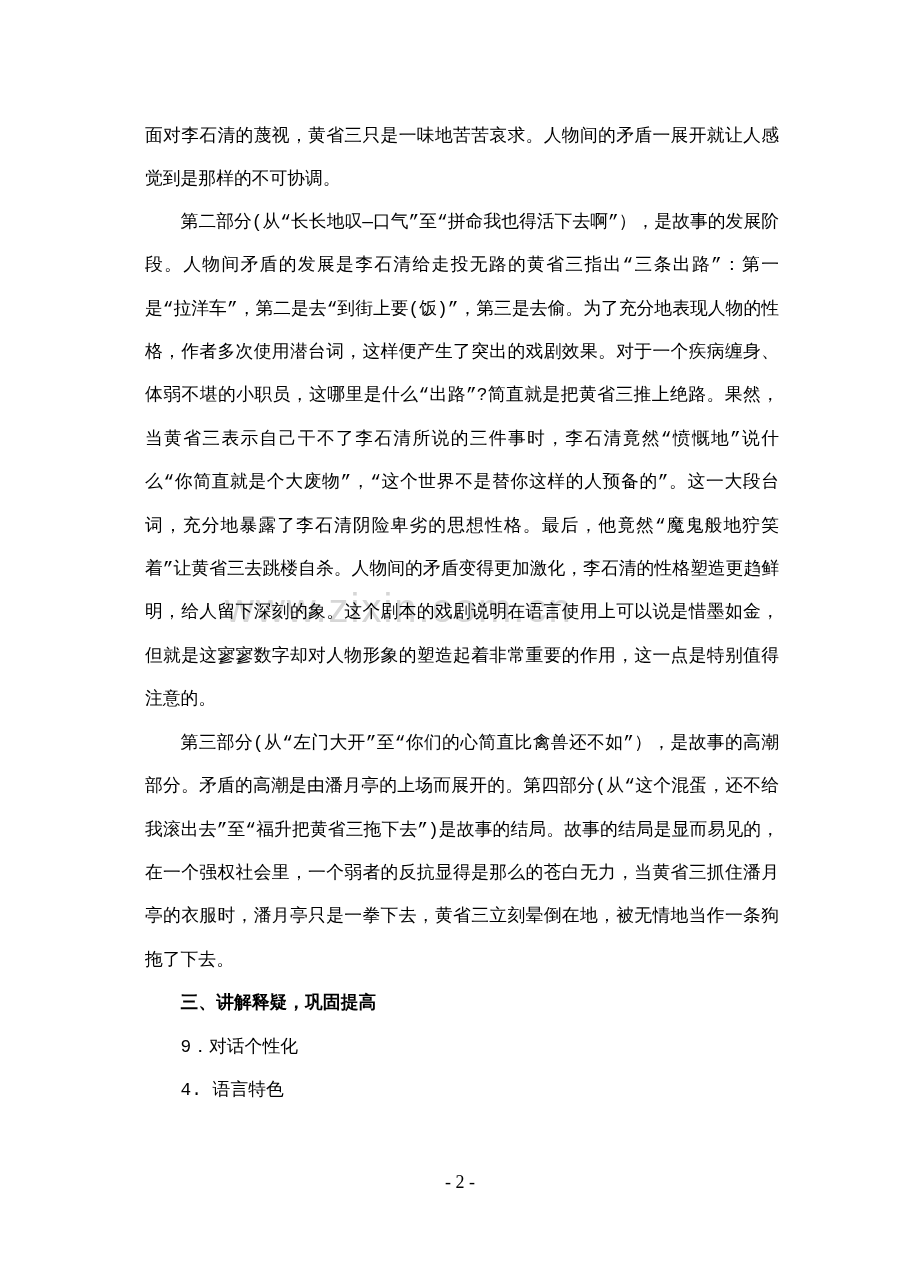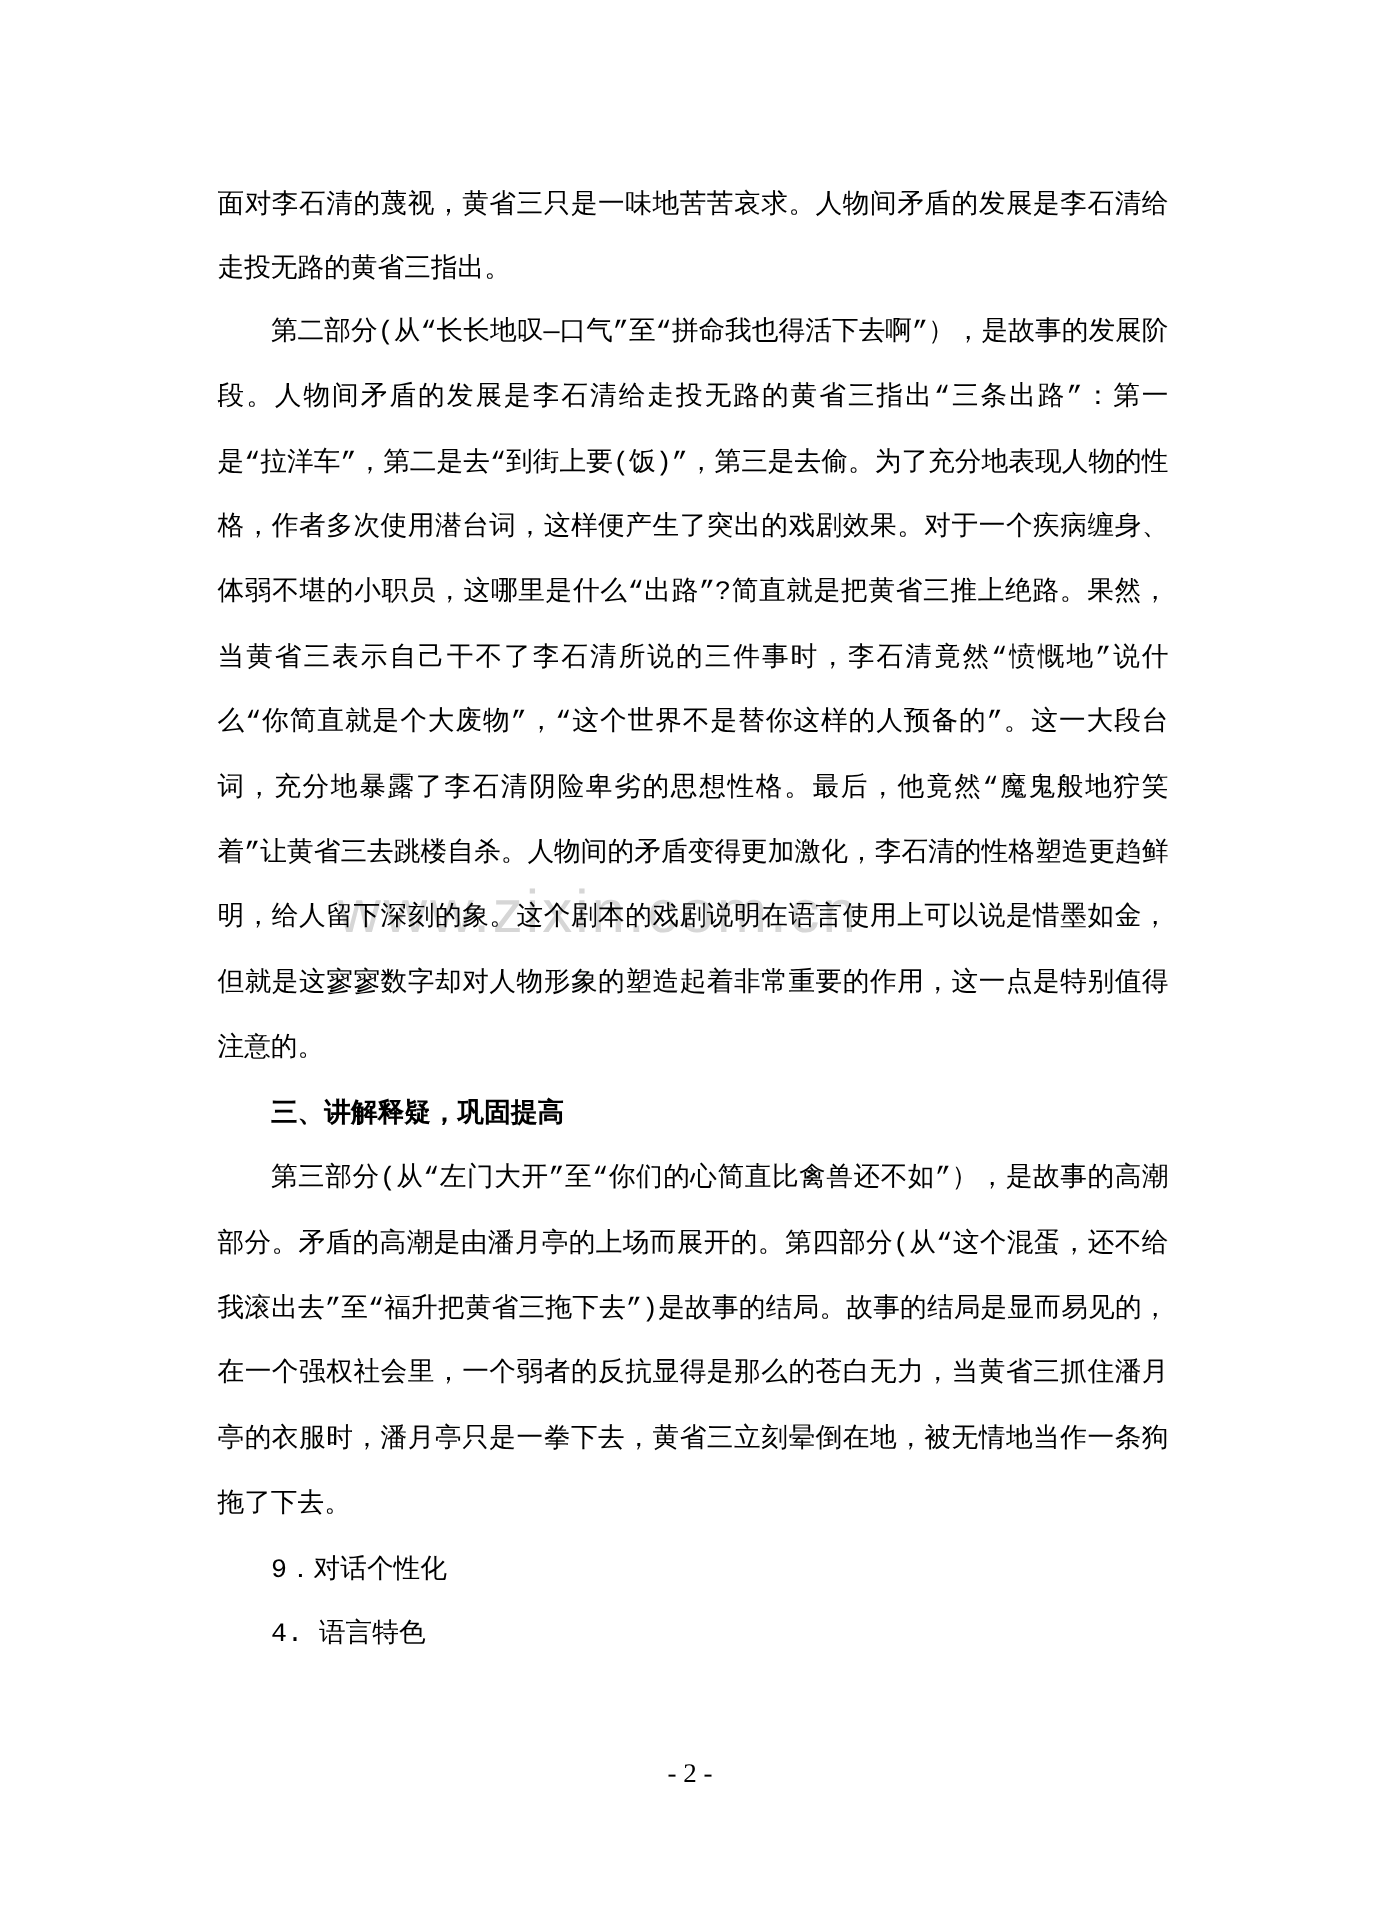--- a/index.html
+++ b/index.html
@@ -63,23 +63,23 @@
   }
 </style>
 </head>
 <body>
 
 <div class="page">
 
   <div class="watermark">www.zixin.com.cn</div>
 
   <div class="content">
-    <p class="body-para">面对李石清的蔑视，黄省三只是一味地苦苦哀求。人物间矛盾的发展是李石清给走投无路的黄省三指出。</p>
+    <p class="body-para">面对李石清的蔑视，黄省三只是一味地苦苦哀求。人物间的矛盾一展开就让人感觉到是那样的不可协调。</p>
     <p class="body-para indent">第二部分(从“长长地叹—口气”至“拼命我也得活下去啊”），是故事的发展阶段。人物间矛盾的发展是李石清给走投无路的黄省三指出“三条出路”：第一是“拉洋车”，第二是去“到街上要(饭)”，第三是去偷。为了充分地表现人物的性格，作者多次使用潜台词，这样便产生了突出的戏剧效果。对于一个疾病缠身、体弱不堪的小职员，这哪里是什么“出路”?简直就是把黄省三推上绝路。果然，当黄省三表示自己干不了李石清所说的三件事时，李石清竟然“愤慨地”说什么“你简直就是个大废物”，“这个世界不是替你这样的人预备的”。这一大段台词，充分地暴露了李石清阴险卑劣的思想性格。最后，他竟然“魔鬼般地狞笑着”让黄省三去跳楼自杀。人物间的矛盾变得更加激化，李石清的性格塑造更趋鲜明，给人留下深刻的象。这个剧本的戏剧说明在语言使用上可以说是惜墨如金，但就是这寥寥数字却对人物形象的塑造起着非常重要的作用，这一点是特别值得注意的。</p>
+    <p class="body-para indent">第三部分(从“左门大开”至“你们的心简直比禽兽还不如”），是故事的高潮部分。矛盾的高潮是由潘月亭的上场而展开的。第四部分(从“这个混蛋，还不给我滚出去”至“福升把黄省三拖下去”)是故事的结局。故事的结局是显而易见的，在一个强权社会里，一个弱者的反抗显得是那么的苍白无力，当黄省三抓住潘月亭的衣服时，潘月亭只是一拳下去，黄省三立刻晕倒在地，被无情地当作一条狗拖了下去。</p>
     <p class="body-para indent heading">三、讲解释疑，巩固提高</p>
-    <p class="body-para indent">第三部分(从“左门大开”至“你们的心简直比禽兽还不如”），是故事的高潮部分。矛盾的高潮是由潘月亭的上场而展开的。第四部分(从“这个混蛋，还不给我滚出去”至“福升把黄省三拖下去”)是故事的结局。故事的结局是显而易见的，在一个强权社会里，一个弱者的反抗显得是那么的苍白无力，当黄省三抓住潘月亭的衣服时，潘月亭只是一拳下去，黄省三立刻晕倒在地，被无情地当作一条狗拖了下去。</p>
     <p class="body-para indent">9．对话个性化</p>
     <p class="body-para indent">4. 语言特色</p>
   </div>
 
   <div class="footer">- 2 -</div>
 
 </div>
 
 </body></html>

